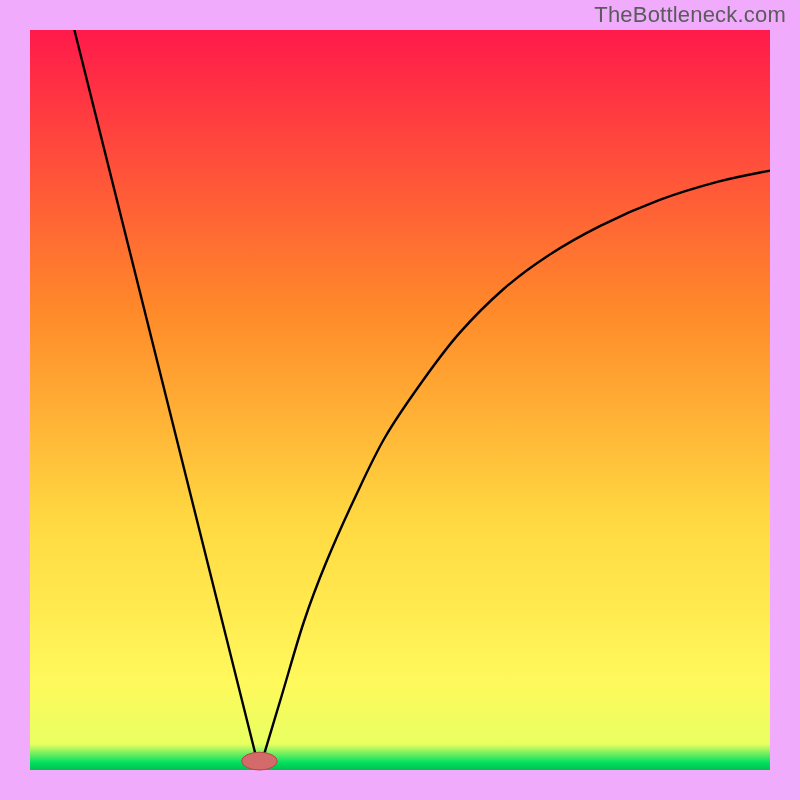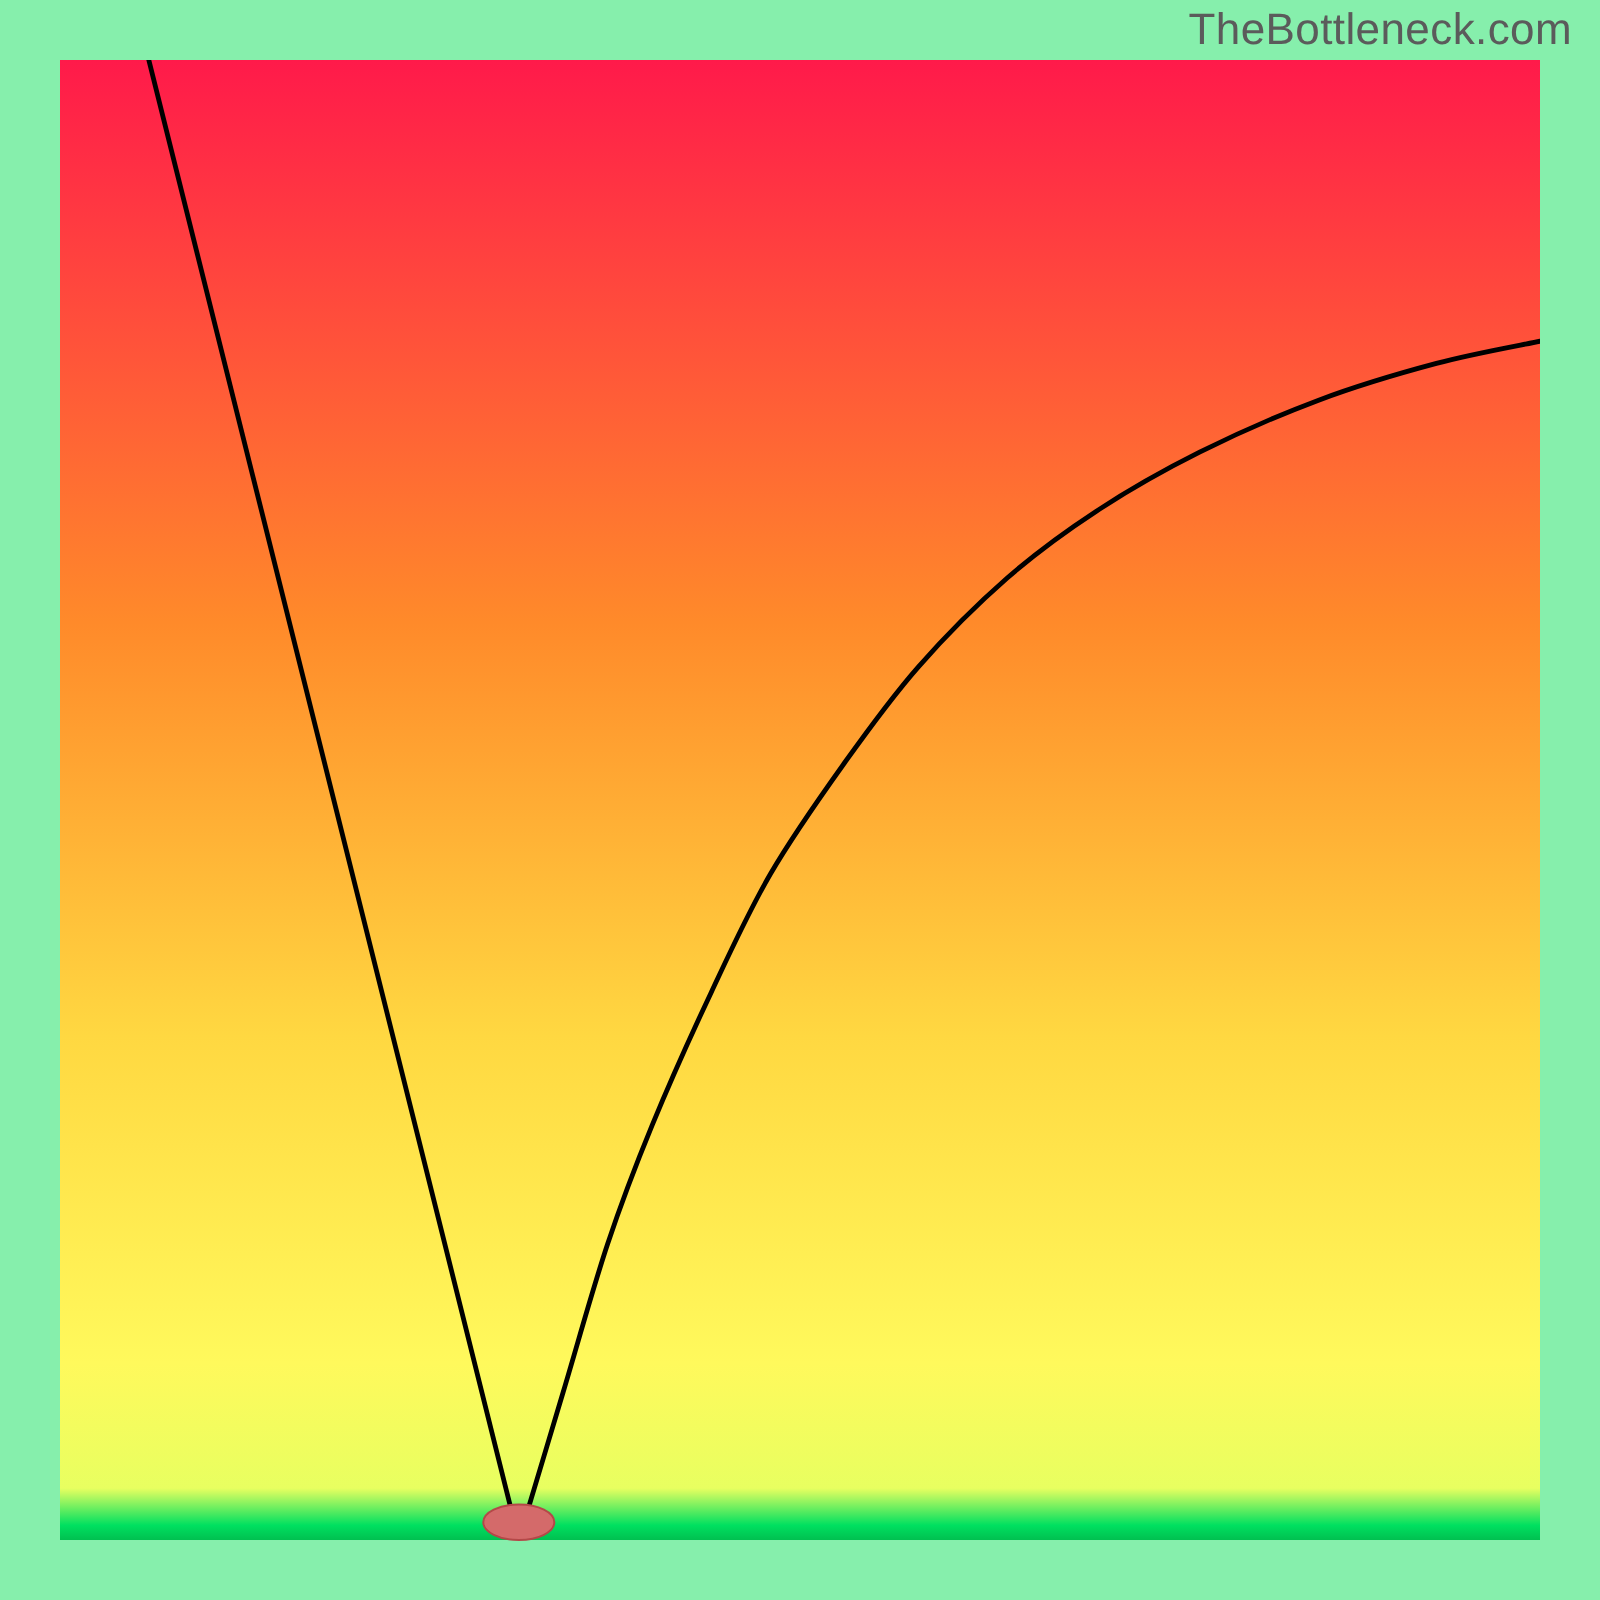--- a/index.html
+++ b/index.html
@@ -8,21 +8,21 @@
     width: 800px;
     height: 800px;
     background: #000;
     font-family: Arial, Helvetica, sans-serif;
     overflow: hidden;
   }
   .frame {
     position: relative;
     width: 800px;
     height: 800px;
-    background: #86efac;
+    background: #f0abfc;
   }
   .attribution {
     position: absolute;
     top: 2px;
     right: 14px;
     color: #5b5b5b;
     font-size: 22px;
     font-weight: 400;
     letter-spacing: 0.2px;
   }

